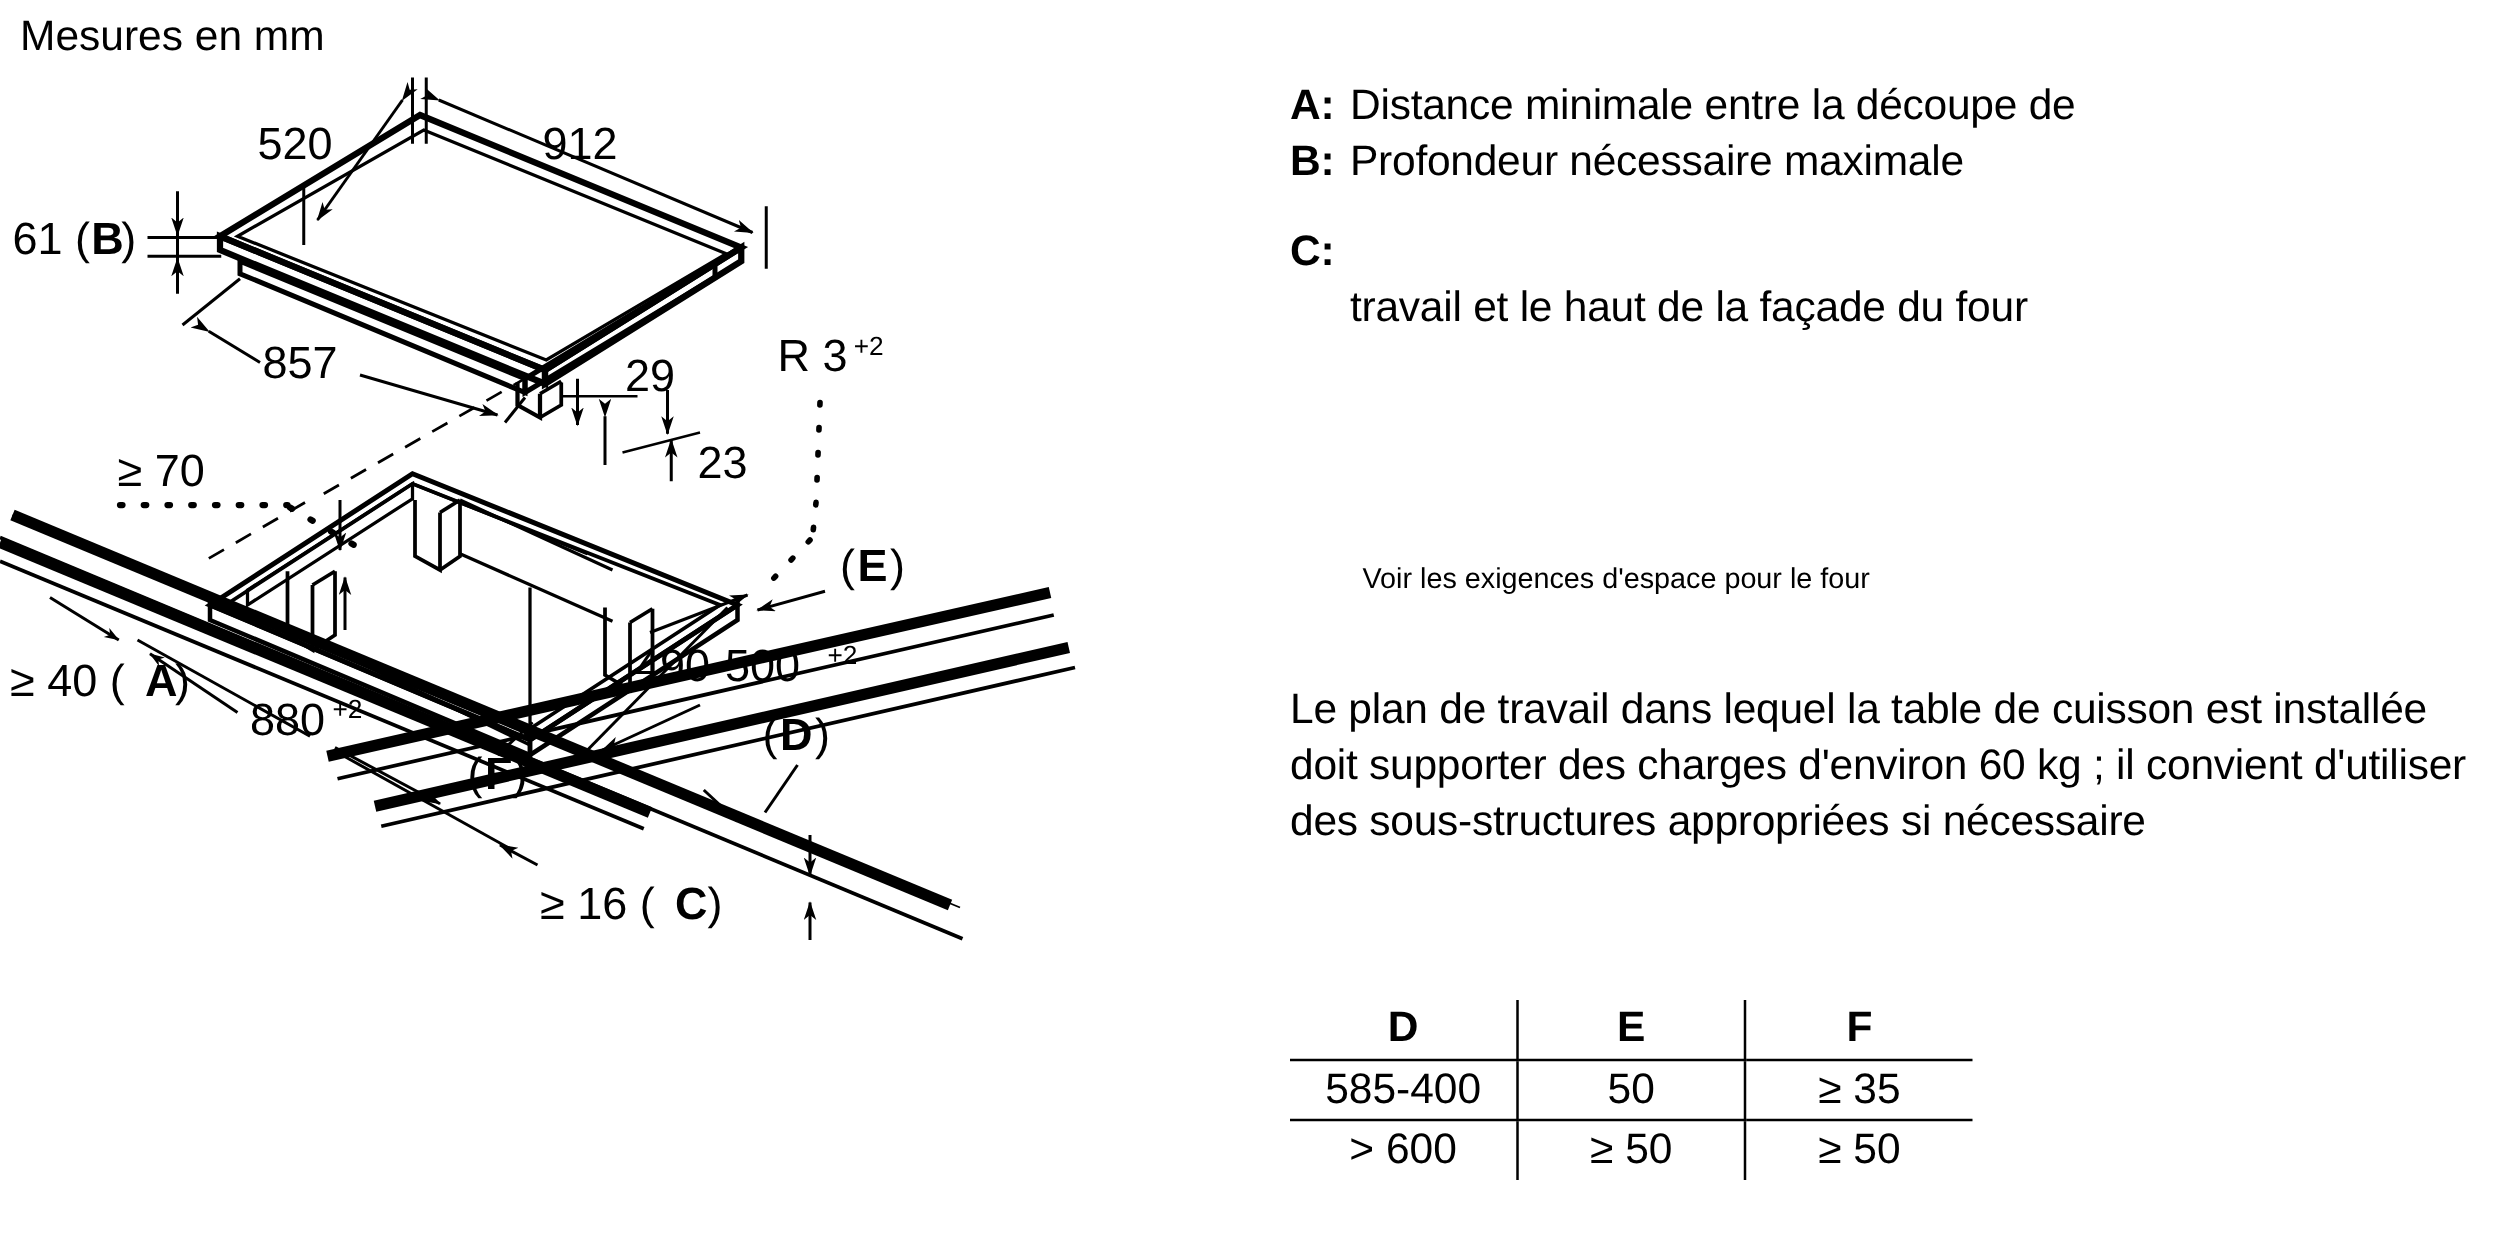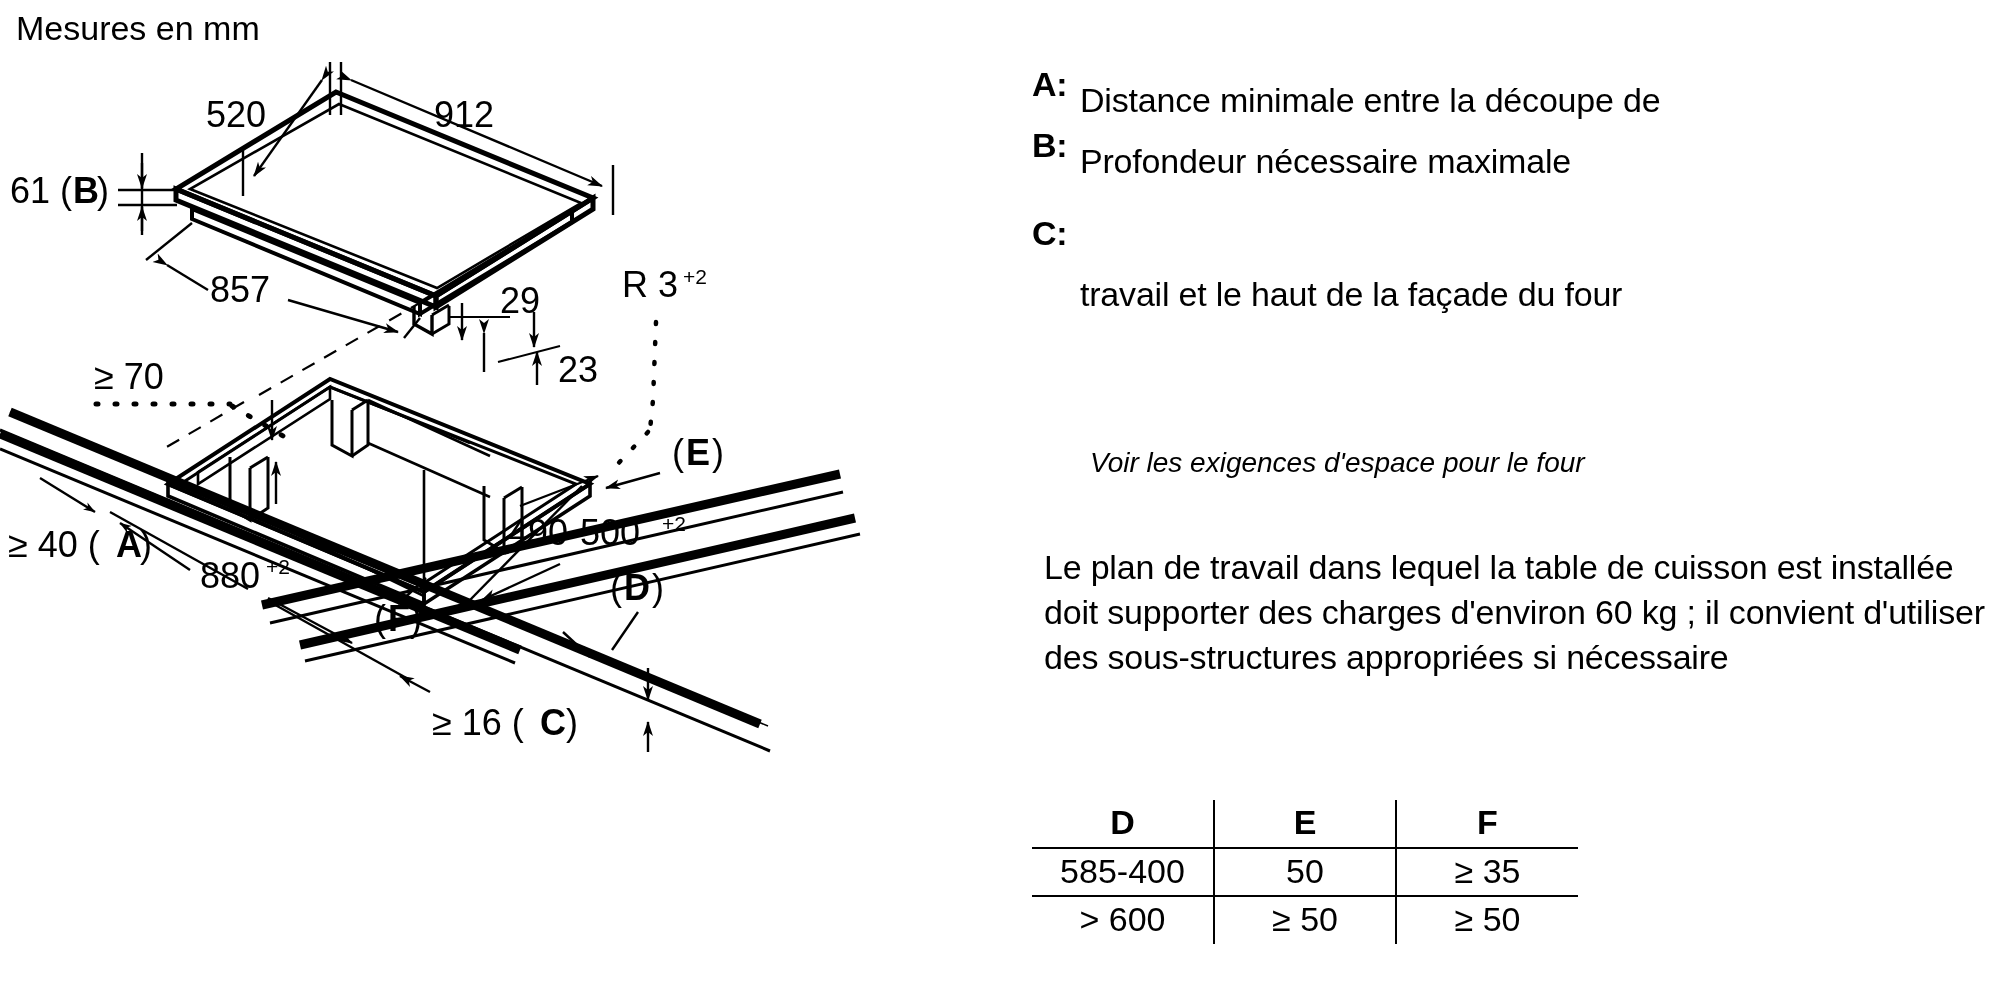--- a/index.html
+++ b/index.html
@@ -72,40 +72,38 @@
     align-items: flex-start;
     font-size: 34px;
     line-height: 45px;
     letter-spacing: -0.2px;
   }
   .legend-key {
     font-weight: bold;
     width: 48px;
     flex: 0 0 48px;
   }
-  .legend-val { flex: 1 1 auto; margin-top: 16px; }
+  .legend-val { flex: 1 1 auto; }
   .legend-gap { height: 27px; }
 
   .note-see {
     position: absolute;
     left: 70px;
     top: 440px;
-    font-size: 28px;
+    font-size: 23px;
     line-height: 45px;
-    font-style: italic;
   }
   .note-load {
     position: absolute;
     left: 12px;
     top: 545px;
     width: 955px;
     font-size: 34px;
     line-height: 45px;
     letter-spacing: -0.2px;
-    margin-left: 12px;
   }
 
   
   #def-table {
     position: absolute;
     left: 12px;
     top: 800px;
     border-collapse: collapse;
     font-size: 34px;
   }

